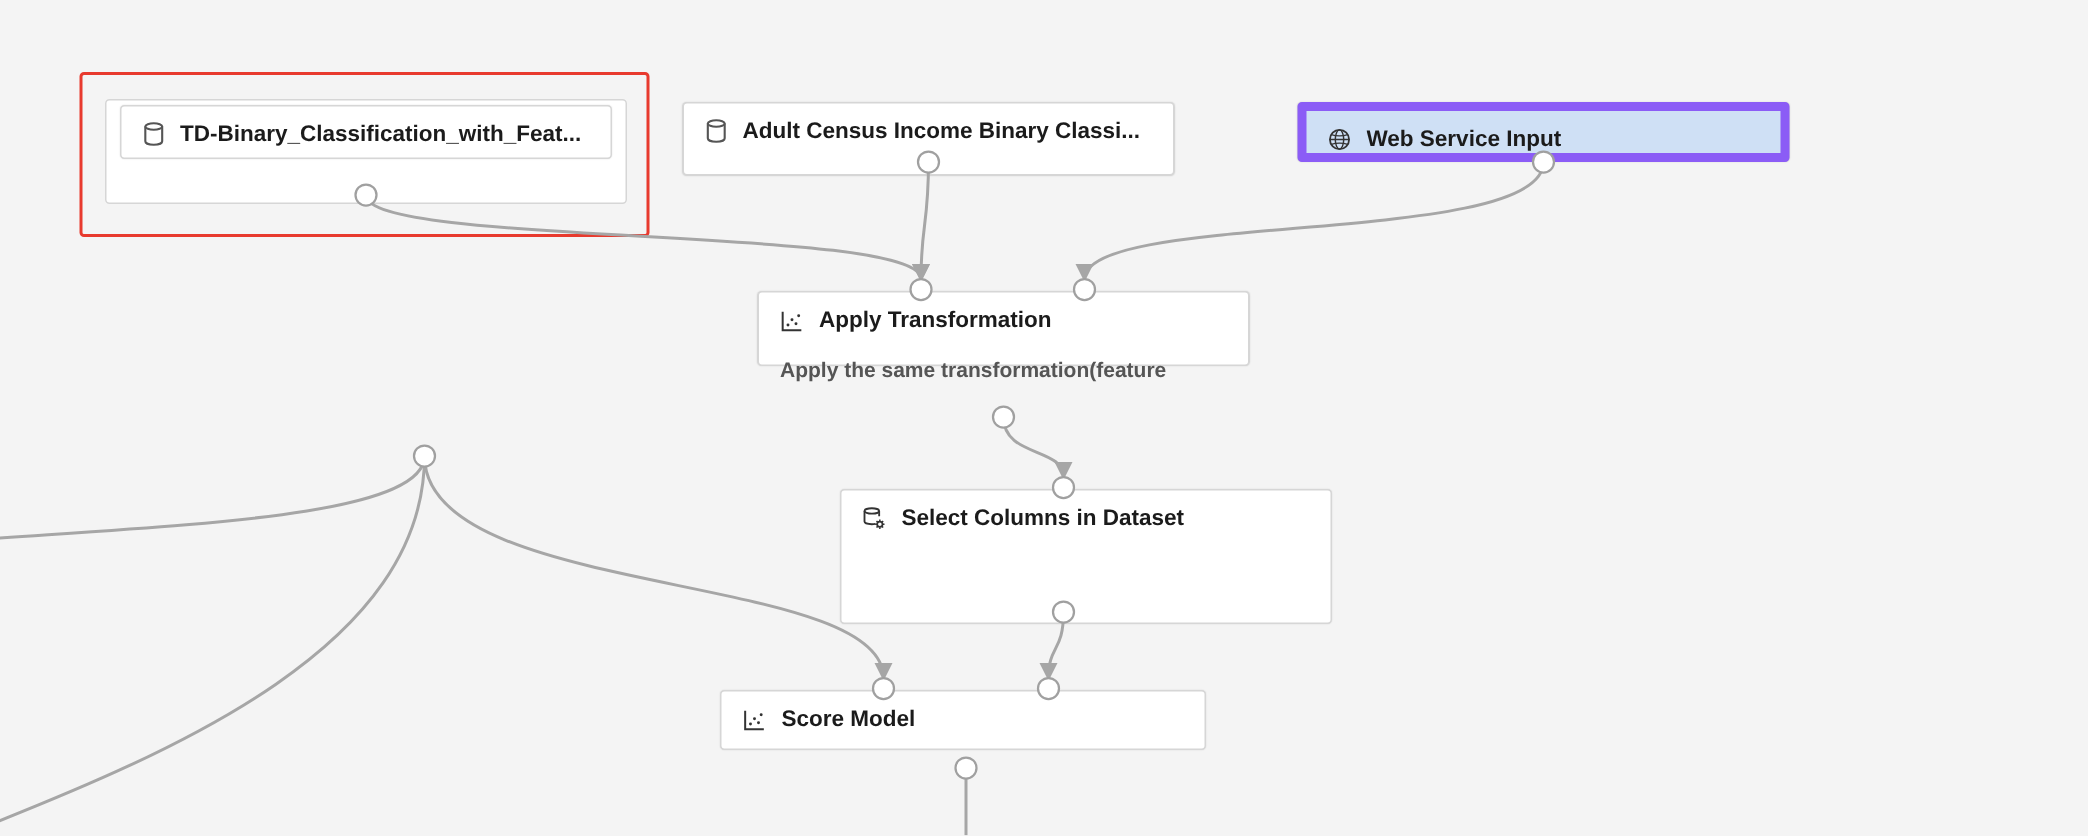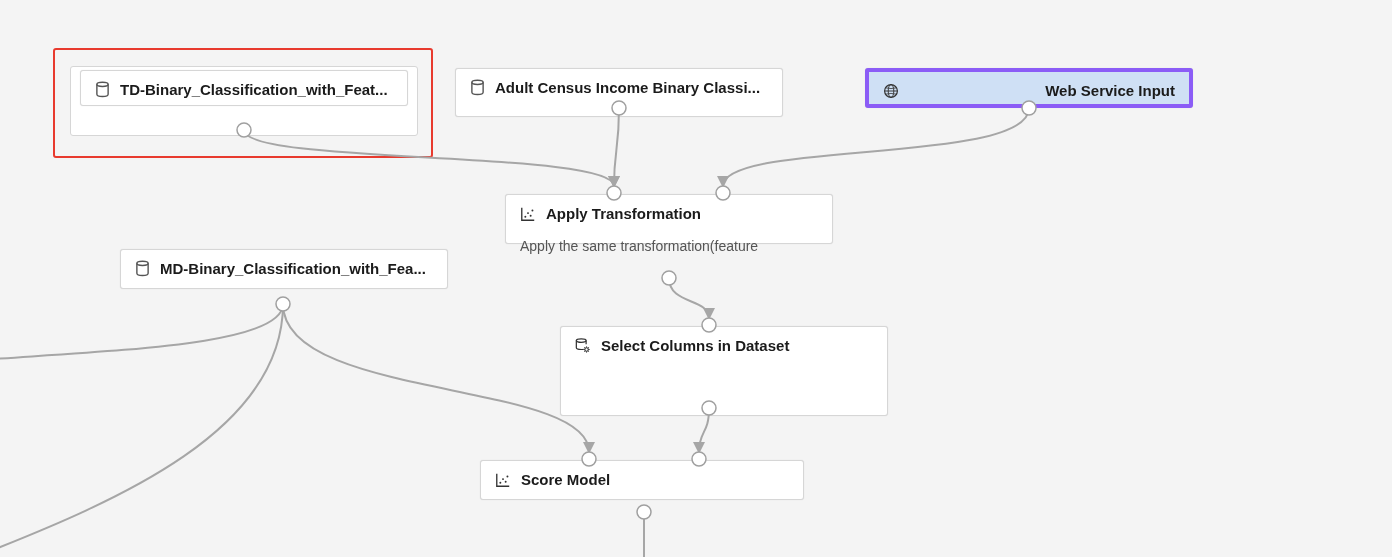--- a/index.html
+++ b/index.html
@@ -20,22 +20,21 @@
   .node {
     position: absolute;
     background: #ffffff;
     border: 1px solid #d6d6d6;
     border-radius: 3px;
     box-shadow: 0 0 1px rgba(0,0,0,0.15);
     box-sizing: border-box;
   }
   .node.web {
     background: #cfe0f5;
-    border: 4px solid #8b5cf6;
-    text-align: right;
+    border: 6px solid #8b5cf6;
   }
   .node .header {
     display: flex;
     align-items: center;
     padding: 10px 14px 16px 14px;
     font-size: 15px;
     color: #1b1b1b;
     white-space: nowrap;
     overflow: hidden;
     text-overflow: ellipsis;
@@ -53,20 +52,21 @@
     text-overflow: ellipsis;
     font-weight: 600;
   }
   .node .sub {
     padding: 0 14px 12px 14px;
     font-size: 14px;
     color: #555;
     white-space: nowrap;
     overflow: hidden;
     text-overflow: ellipsis;
+    font-weight: bold;
   }
   .inner-wrap {
     position: absolute;
     background: #ffffff;
     border: 1px solid #d6d6d6;
     border-radius: 3px;
     box-sizing: border-box;
   }
   .highlight {
     position: absolute;
@@ -134,31 +134,20 @@
           <circle cx="10" cy="10" r="8" fill="none" stroke="#333" stroke-width="1.5"></circle>
           <ellipse cx="10" cy="10" rx="3.5" ry="8" fill="none" stroke="#333" stroke-width="1.2"></ellipse>
           <line x1="2" y1="10" x2="18" y2="10" stroke="#333" stroke-width="1.2"></line>
           <path d="M3 6 Q10 8 17 6 M3 14 Q10 12 17 14" fill="none" stroke="#333" stroke-width="1"></path>
         </svg>
       </span>
       <span class="title">Web Service Input</span>
     </div>
   </div>
 
-  <div class="node" style="left:120px; top:249px; width:328px; height:40px;">
-    <div class="header">
-      <span class="icon">
-        <svg width="15" height="17" viewBox="0 0 16 18">
-          <ellipse cx="8" cy="3.5" rx="6" ry="2.3" fill="none" stroke="#555" stroke-width="1.5"></ellipse>
-          <path d="M2 3.5 V14 C2 15.5 4.7 16.5 8 16.5 C11.3 16.5 14 15.5 14 14 V3.5" fill="none" stroke="#555" stroke-width="1.5"></path>
-        </svg>
-      </span>
-      <span class="title">MD-Binary_Classification_with_Fea...</span>
-    </div>
-  </div>
 
   <div class="node" style="left:505px; top:194px; width:328px; height:50px;">
     <div class="header">
       <span class="icon">
         <svg width="16" height="16" viewBox="0 0 18 18">
           <path d="M2 2 V16 H16" fill="none" stroke="#333" stroke-width="1.5"></path>
           <circle cx="6" cy="12" r="1.1" fill="#333"></circle>
           <circle cx="9" cy="8" r="1.1" fill="#333"></circle>
           <circle cx="12" cy="11" r="1.1" fill="#333"></circle>
           <circle cx="14" cy="5" r="1.1" fill="#333"></circle>

